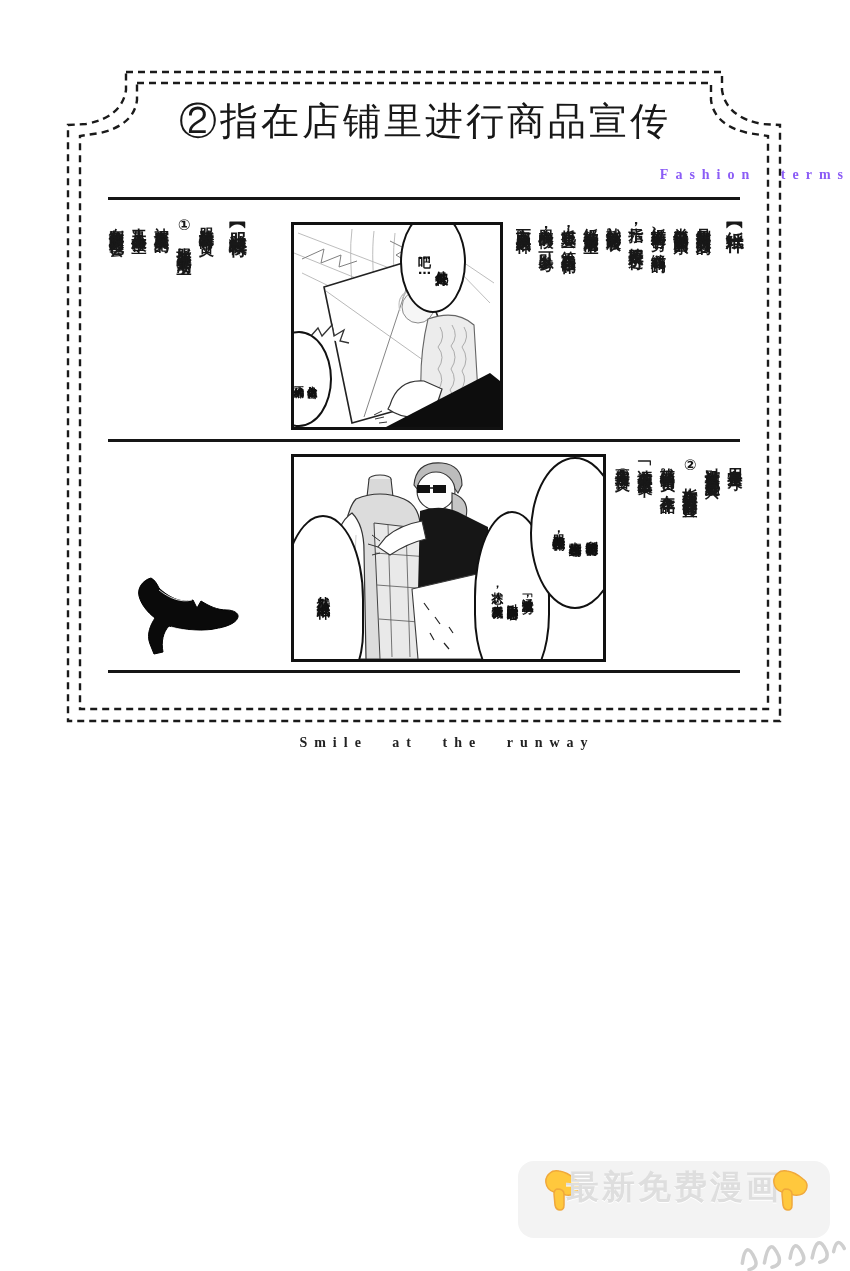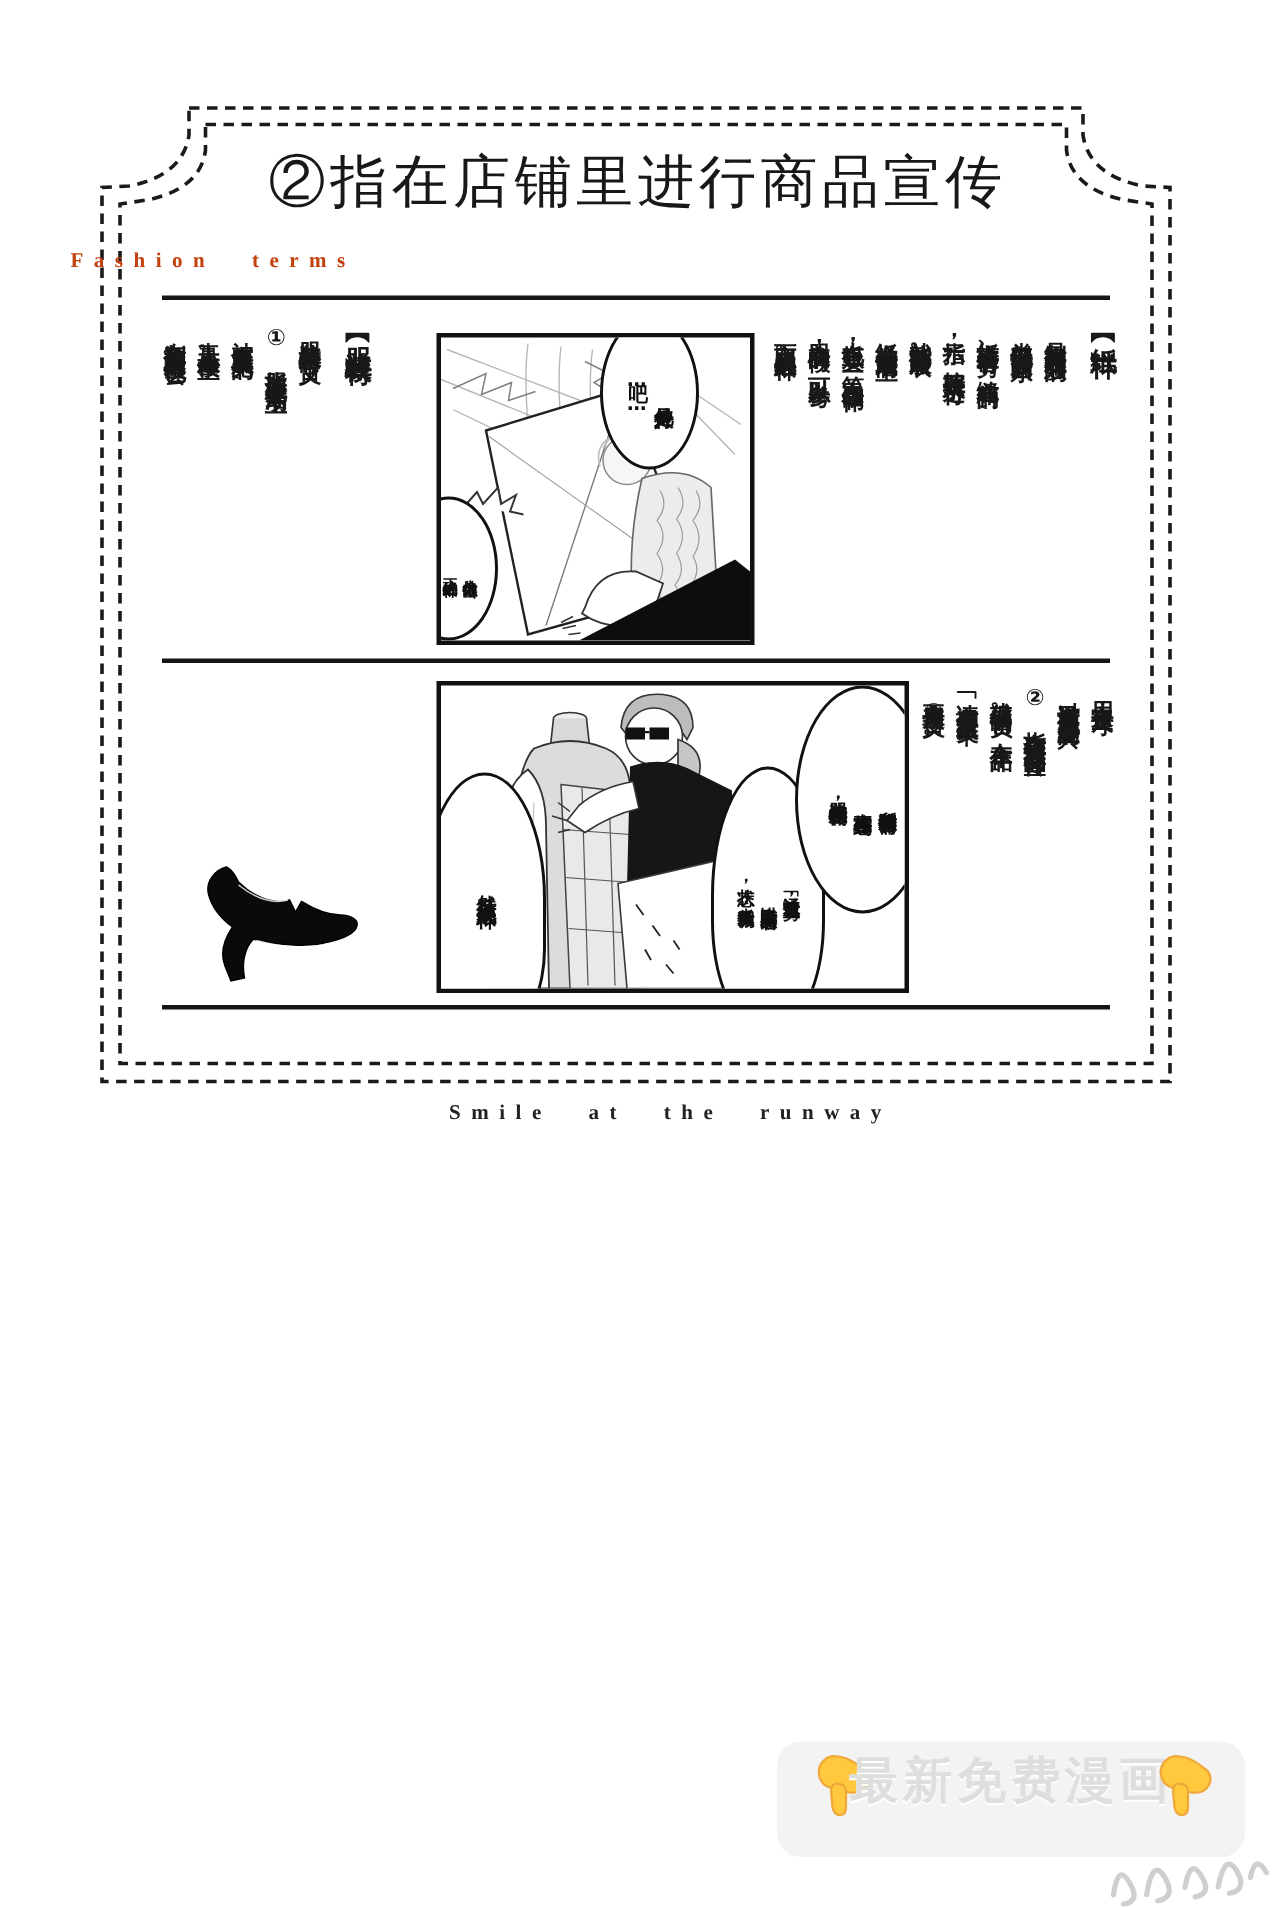--- a/index.html
+++ b/index.html
@@ -5,23 +5,23 @@
   html,body{margin:0;padding:0;background:#fff;}
   .page{position:relative;width:850px;height:1271px;background:#ffffff;overflow:hidden;
         font-family:"DejaVu Sans",sans-serif;color:#1a1a1a;}
   svg{display:block;}
   .abs{position:absolute;}
 
   
   .title{position:absolute;left:0;right:0;top:96px;text-align:center;
          font-family:"Liberation Serif","DejaVu Serif",serif;font-size:38px;font-weight:500;
          letter-spacing:3px;color:#181818;margin:0;}
-  .subtitle{position:absolute;left:0;right:0;top:167px;text-align:left;
+  .subtitle{position:absolute;left:0;right:0;top:167px;text-align:right;
          font-family:"Liberation Serif","DejaVu Serif",serif;font-size:14px;font-weight:600;
-         letter-spacing:7px;word-spacing:14px;color:#c2410c;margin-left:47px;}
+         letter-spacing:7px;word-spacing:14px;color:#8b5cf6;margin-left:47px;}
   .footer-en{position:absolute;left:0;right:0;top:735px;text-align:center;
          font-family:"Liberation Serif","DejaVu Serif",serif;font-size:14px;font-weight:600;
          letter-spacing:7px;word-spacing:14px;color:#222;padding-left:44px;}
 
   .divider{position:absolute;left:108px;width:632px;height:3px;background:#161616;}
   .d1{top:197px;} .d2{top:439px;} .d3{top:670px;}
 
   
   .vgroup{position:absolute;writing-mode:vertical-rl;text-orientation:upright;
           font-weight:700;color:#181818;}

